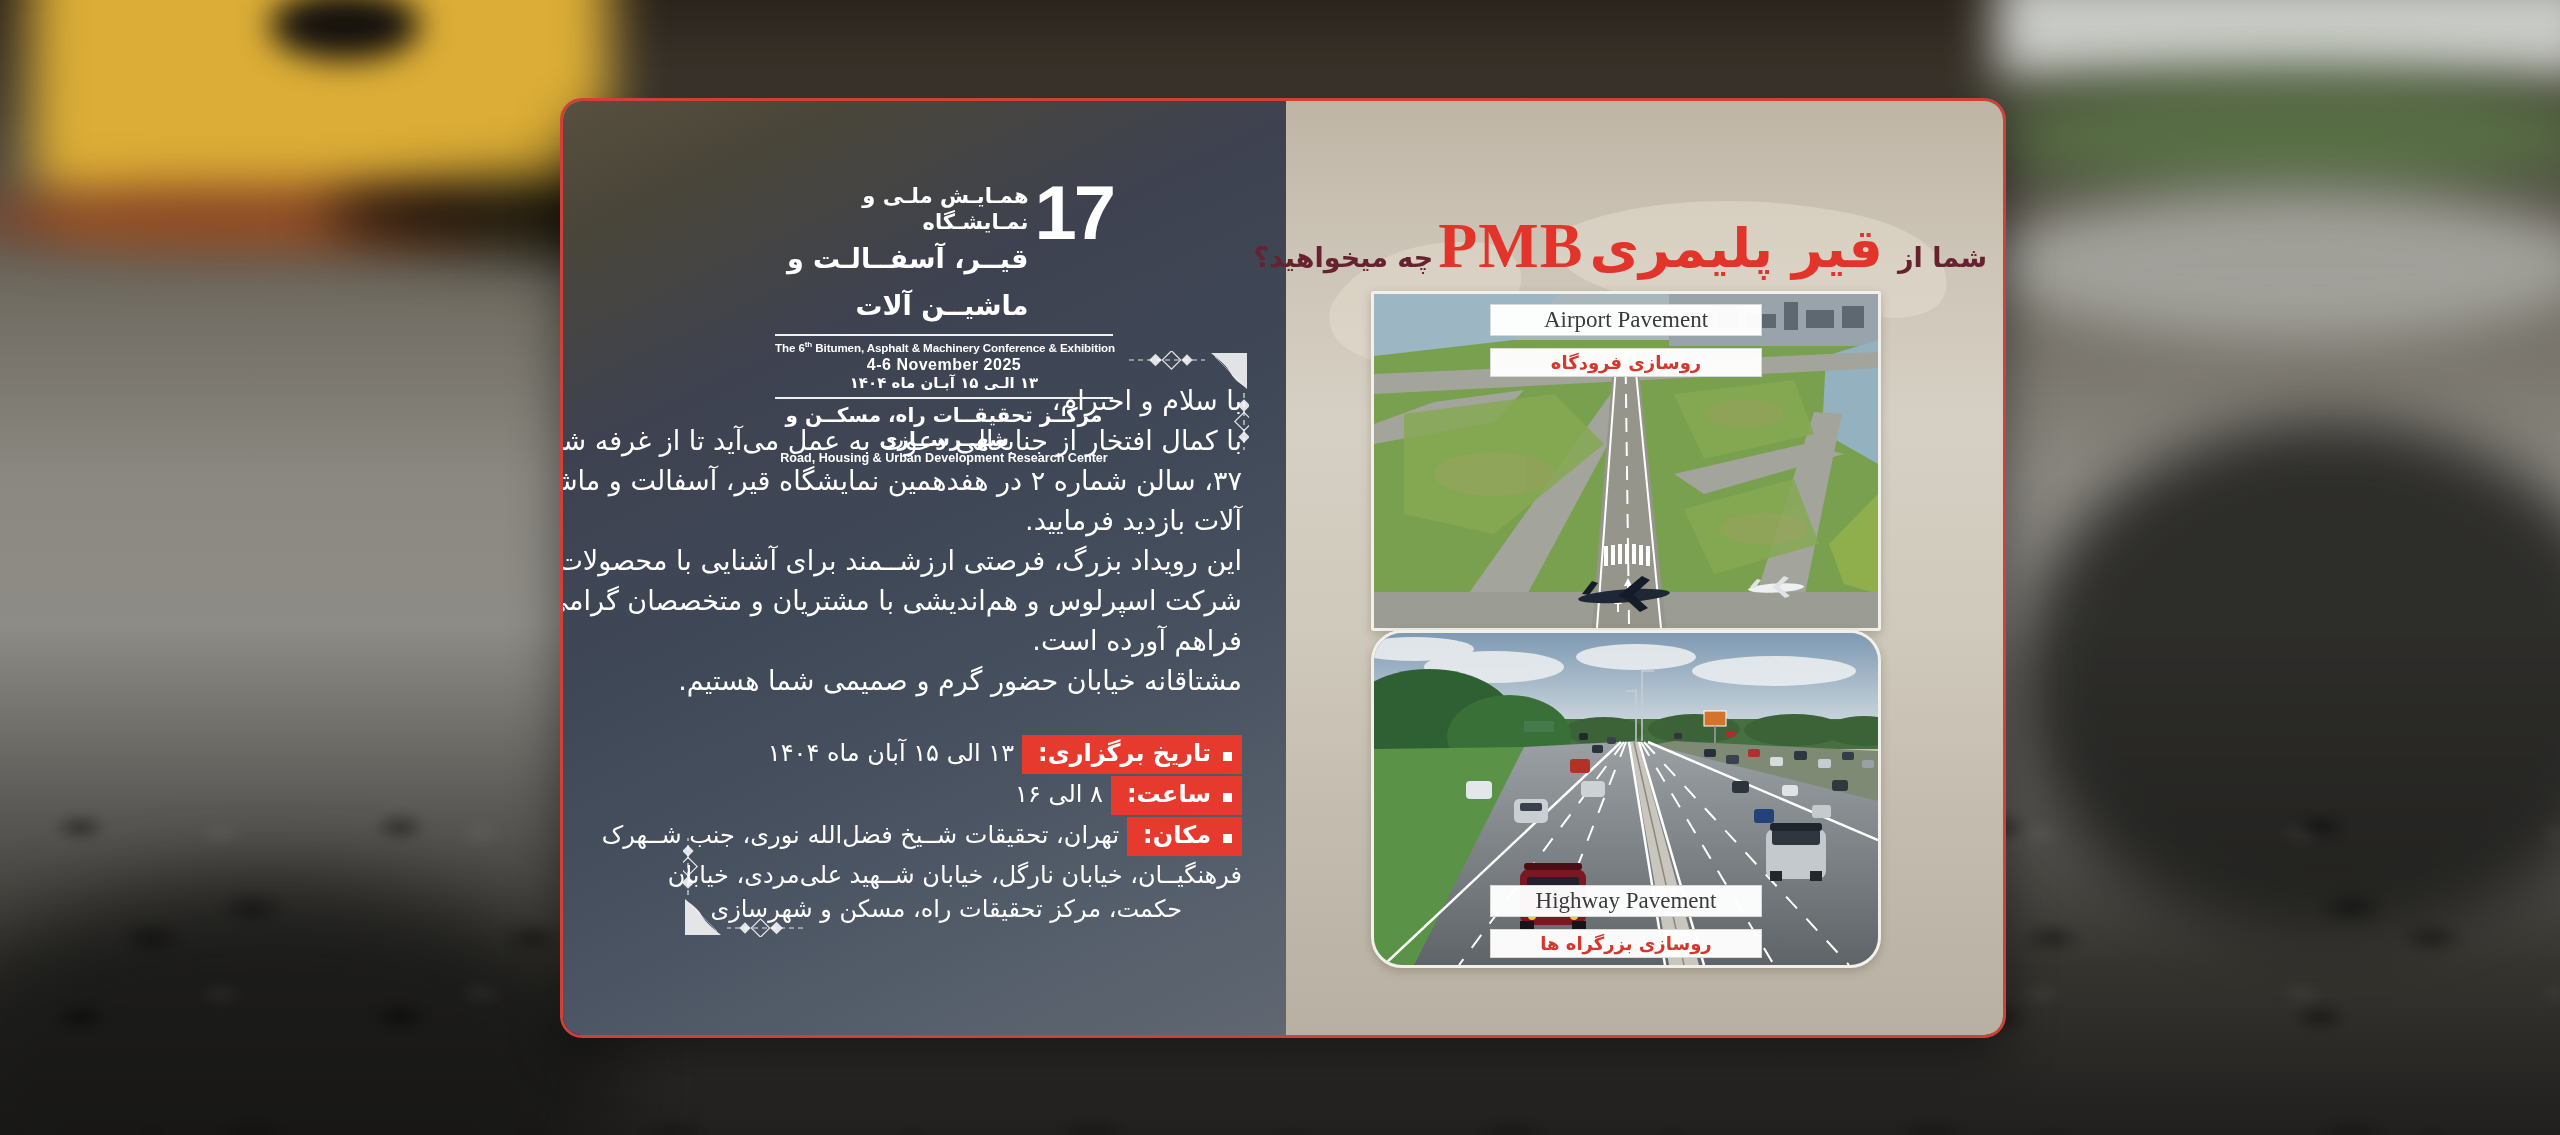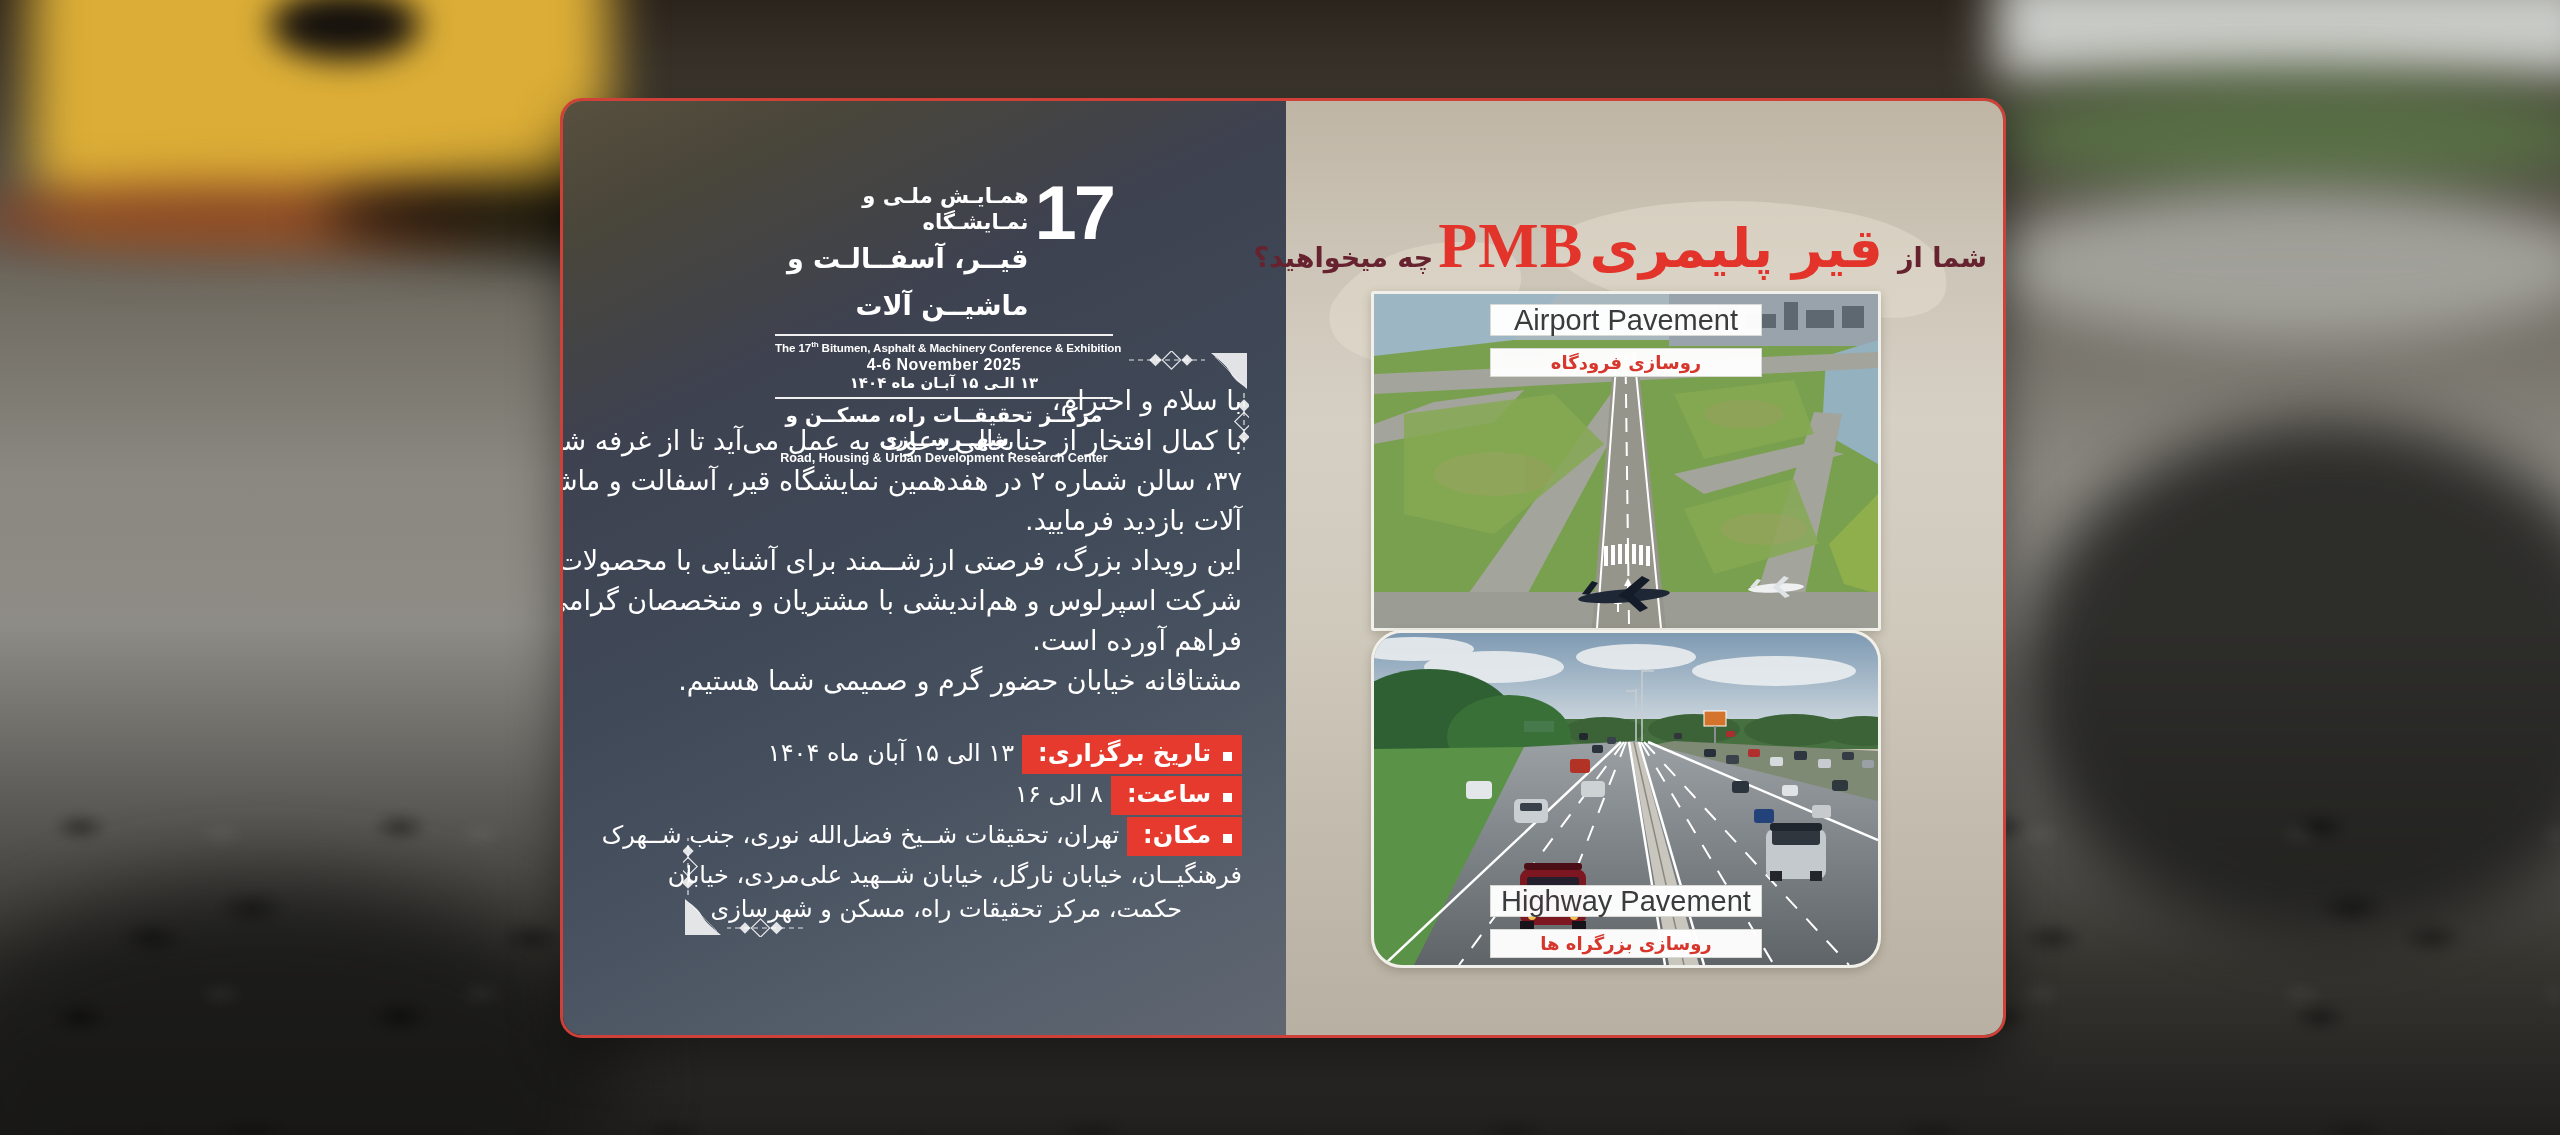--- a/index.html
+++ b/index.html
@@ -83,21 +83,21 @@
 
   .photo{position:absolute;left:85px;width:504px;border:3px solid #f2f0ea;border-radius:3px;
     overflow:hidden;box-shadow:0 3px 10px rgba(60,50,30,.25);}
   .photo-airport{top:190px;height:334px;}
   .photo-highway{top:529px;height:332px;border-radius:31px;}
   .photo svg{display:block;width:100%;height:100%;}
   .plabel{position:absolute;left:50%;transform:translateX(-50%);width:272px;text-align:center;}
   .plabel-top{top:10px;}
   .plabel-bottom{bottom:7px;}
   .plabel-en{background:rgba(255,255,255,.97);border:1px solid #d9d9d6;color:#3b3b3d;
-    font-family:Liberation Sans, sans-serif;font-size:29px;line-height:30px;}
+    font-family:Liberation Serif, serif;font-size:23px;line-height:30px;}
   .plabel-fa{margin-top:12px;background:rgba(255,255,255,.97);border:1px solid #d9d9d6;color:#d6362c;
     font-size:18px;font-weight:700;line-height:27px;direction:rtl;}
 </style>
 </head>
 <body>
 
 <div class="stage">
 
   <div class="bg-base"></div>
   <div class="bg-blob bg-yellow"></div>
@@ -117,21 +117,21 @@
 
       <div class="logo">
         <div class="logo-top">
           <div class="logo-lines">
             <div class="logo-l1">همـایـش ملـی و نمـایشـگاه</div>
             <div class="logo-l2">قیــر، آسفــالـت و ماشیــن آلات</div>
           </div>
           <div class="logo-num">17</div>
         </div>
         <div class="logo-rule"></div>
-        <div class="logo-en"><span>The 17</span><sup>th</sup><span> Bitumen, Asphalt &amp; Machinery Conference &amp; Exhibition</span></div>
+        <div class="logo-en"><span>The 6</span><sup>th</sup><span> Bitumen, Asphalt &amp; Machinery Conference &amp; Exhibition</span></div>
         <div class="logo-dates">
           <span class="logo-date-en">4-6 November 2025</span>
           <span class="logo-date-fa">۱۳ الـی ۱۵ آبـان ماه ۱۴۰۴</span>
         </div>
         <div class="logo-rule"></div>
         <div class="logo-org-fa">مرکــز تحقیقــات راه، مسکــن و شهــرســازی</div>
         <div class="logo-org-en">Road, Housing &amp; Urban Development Research Center</div>
       </div>
 
       <svg class="orn orn-tr" width="120" height="100" viewBox="0 0 120 100">

